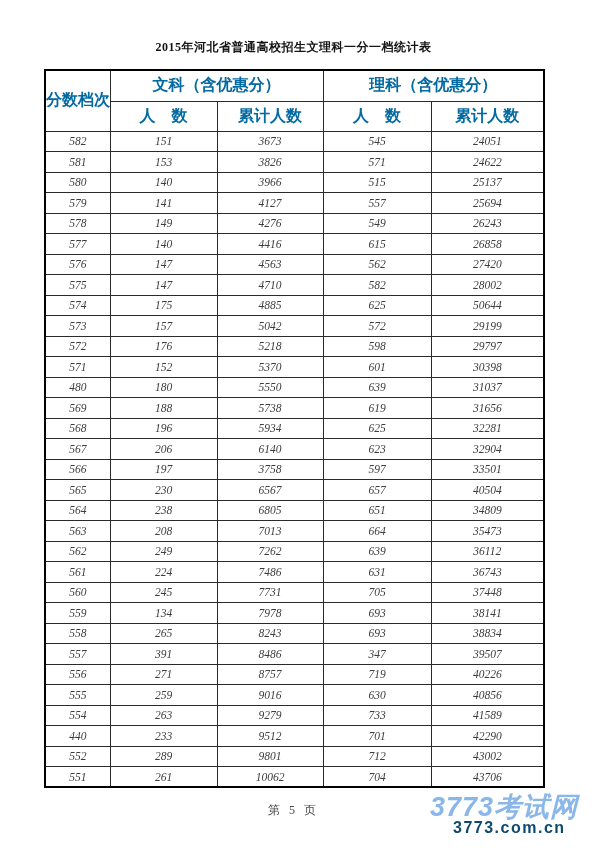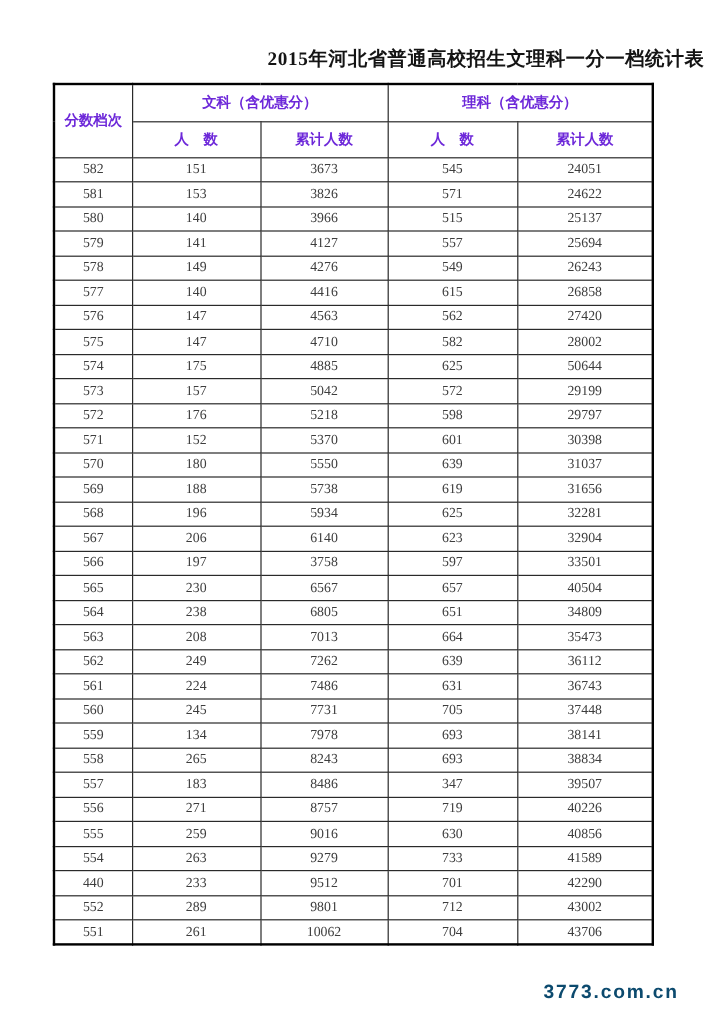--- a/index.html
+++ b/index.html
@@ -6,22 +6,22 @@
   .page{
     position:relative;
     width:603px;height:854px;
     background:#ffffff;
     font-family:"Liberation Serif","DejaVu Serif",serif;
     overflow:hidden;
   }
   .doc-title{
     position:absolute;
     top:39px;left:0;width:587px;
-    text-align:right;
-    font-size:16px;
+    text-align:center;
+    font-size:12px;
     font-weight:bold;
     color:#141414;
     letter-spacing:0.5px;
   }
   table.score-table{
     position:absolute;
     left:44px;top:69px;
     width:499px;
     border-collapse:collapse;
     table-layout:fixed;
@@ -29,27 +29,27 @@
   }
   .score-table th,.score-table td{
     border:1px solid #2a2a2a;
     text-align:center;
     vertical-align:middle;
     padding:0;
     overflow:hidden;
     white-space:nowrap;
   }
   .score-table thead th{
-    font-size:12px;
+    font-size:16px;
     font-weight:bold;
-    color:#6d28d9;
+    color:#0369a1;
   }
   .score-table thead tr.group-row{height:31px;}
   .score-table thead tr.sub-row{height:30px;}
-  .score-table tbody tr{height:20.5px;}
+  .score-table tbody tr{height:20.5px;font-style:italic;}
   .score-table tbody td{
     font-size:11.5px;
     color:#3d3d3d;
   }
   .page-footer{
     position:absolute;
     top:802px;left:44px;width:499px;
     text-align:center;
     font-size:12px;
     color:#4a4a4a;
@@ -182,21 +182,21 @@
           <td>29797</td>
         </tr>
         <tr>
           <td>571</td>
           <td>152</td>
           <td>5370</td>
           <td>601</td>
           <td>30398</td>
         </tr>
         <tr>
-          <td>570</td>
+          <td>480</td>
           <td>180</td>
           <td>5550</td>
           <td>639</td>
           <td>31037</td>
         </tr>
         <tr>
           <td>569</td>
           <td>188</td>
           <td>5738</td>
           <td>619</td>
@@ -274,21 +274,21 @@
         </tr>
         <tr>
           <td>558</td>
           <td>265</td>
           <td>8243</td>
           <td>693</td>
           <td>38834</td>
         </tr>
         <tr>
           <td>557</td>
-          <td>183</td>
+          <td>391</td>
           <td>8486</td>
           <td>347</td>
           <td>39507</td>
         </tr>
         <tr>
           <td>556</td>
           <td>271</td>
           <td>8757</td>
           <td>719</td>
           <td>40226</td>
@@ -324,17 +324,19 @@
         <tr>
           <td>551</td>
           <td>261</td>
           <td>10062</td>
           <td>704</td>
           <td>43706</td>
         </tr>
       </tbody>
   </table>
 
-
+  <div class="page-footer">第 5 页</div>
+
+  <div class="watermark-name" style="color: rgb(138, 182, 232);">3773考试网</div>
 
   <div class="watermark-url" style="color: #0c4a6e;">3773.com.cn</div>
 
 </div>
 
 </body></html>

